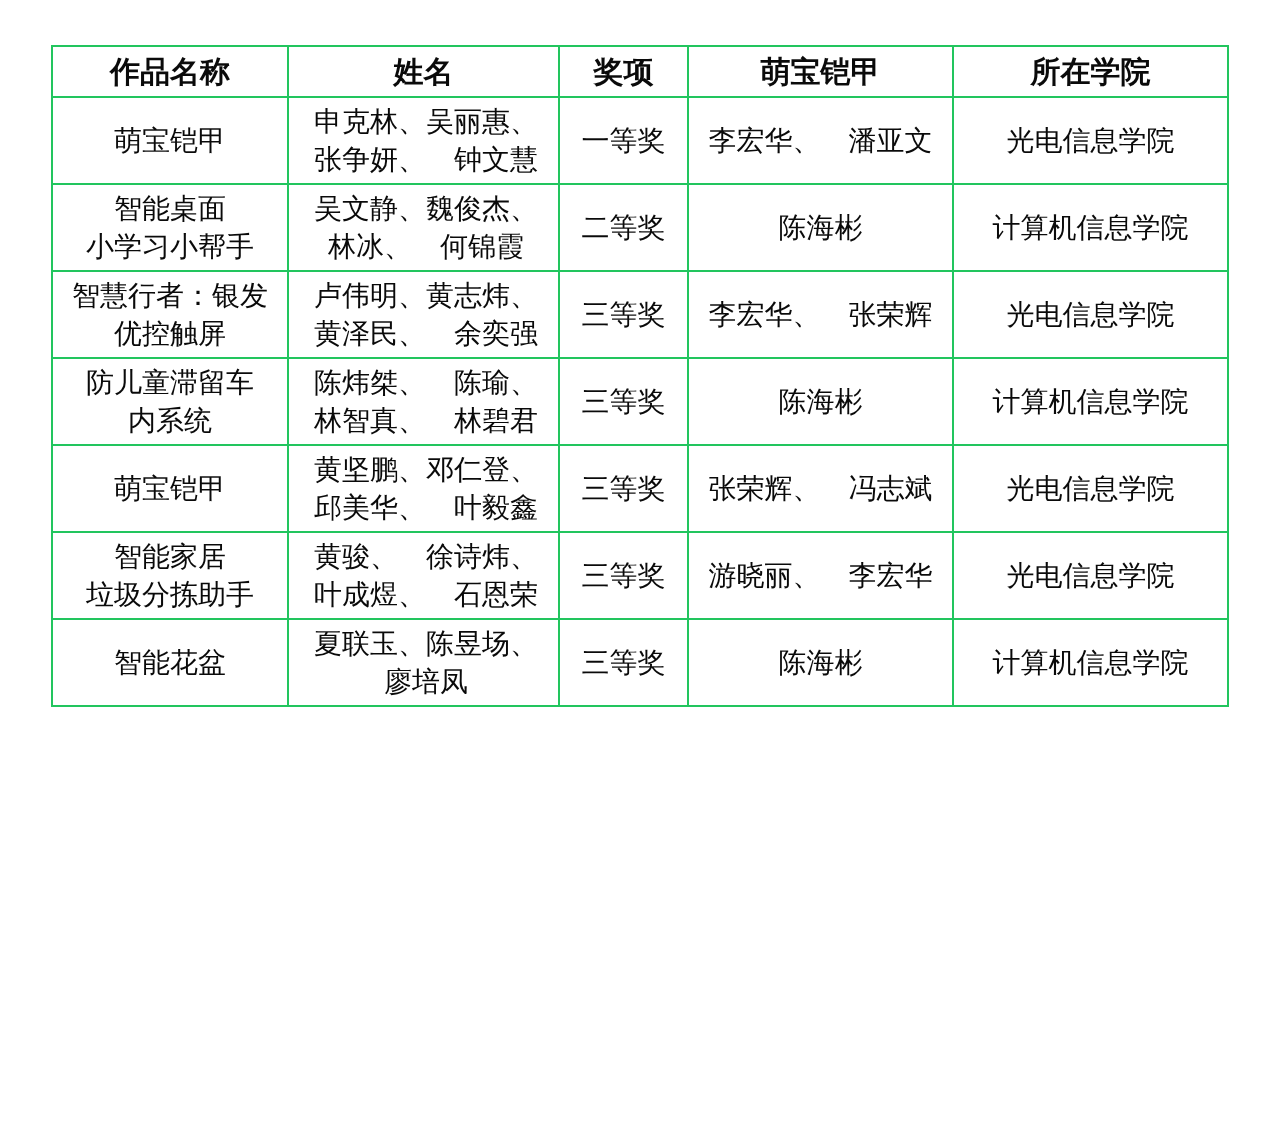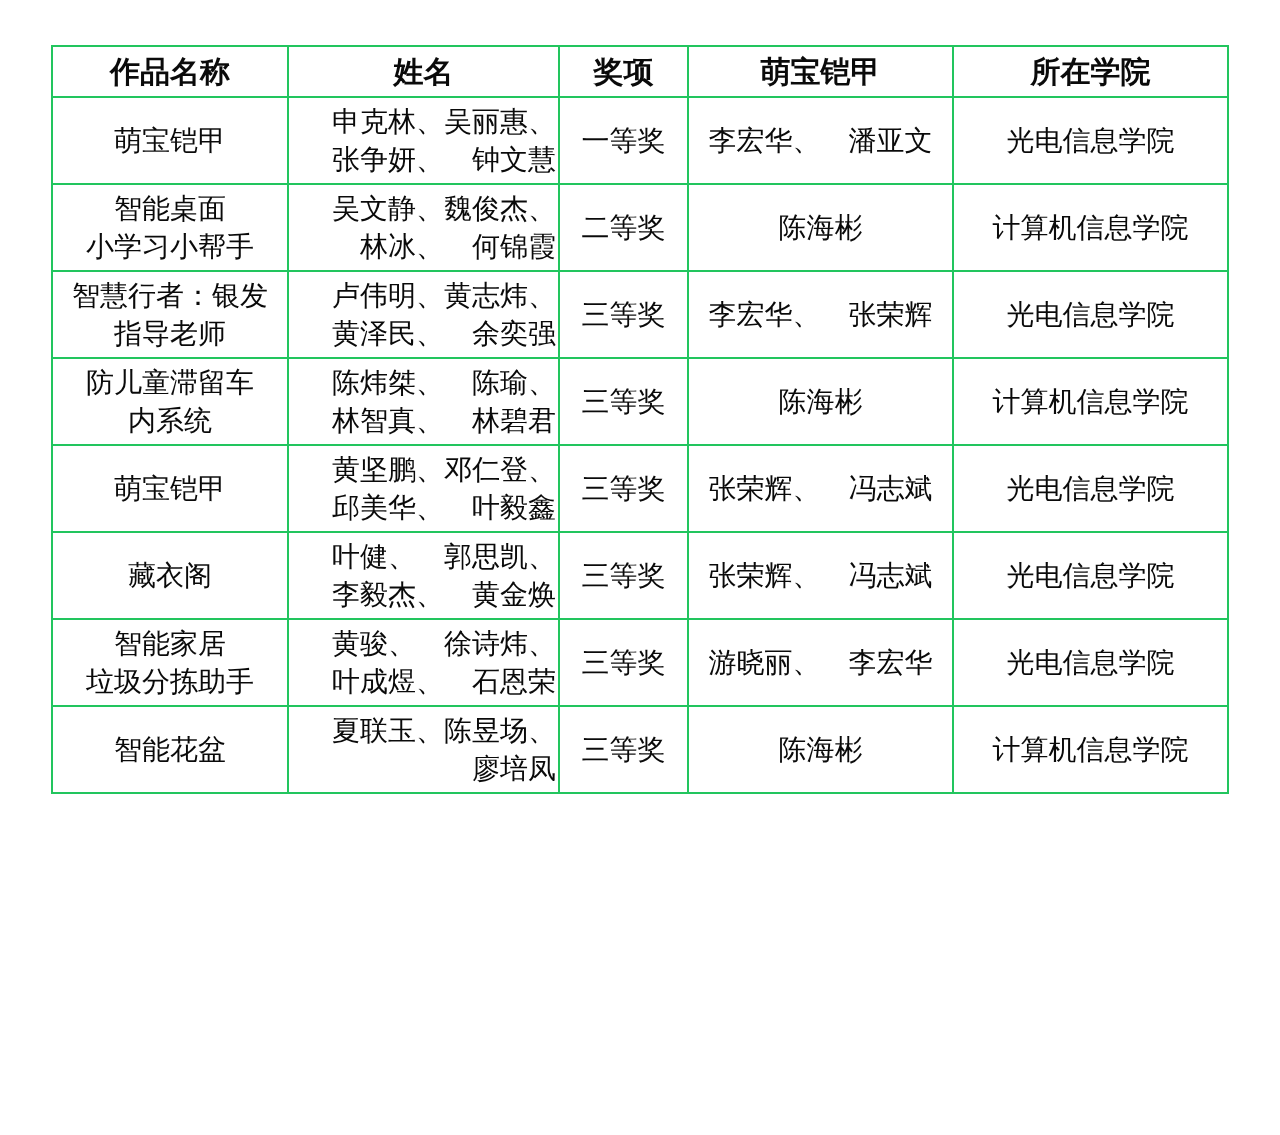--- a/index.html
+++ b/index.html
@@ -39,21 +39,21 @@
     line-height: 41px;
     white-space: nowrap;
   }
   tbody td {
     font-size: 28px;
     line-height: 38px;
     height: 77px;              
     white-space: pre-line;     
   }
   tbody td.cell-names {
-    text-align: right;
+    text-align: center;
     padding-left: 7px;
     padding-right: 2px;
   }
 </style>
 </head>
 <body>
 
 <table class="awards-table">
   <colgroup>
     <col class="c-work">
@@ -84,48 +84,40 @@
         <td class="cell-work">智能桌面
 小学习小帮手</td>
         <td class="cell-names">吴文静、魏俊杰、
 林冰、　何锦霞</td>
         <td class="cell-award">二等奖</td>
         <td class="cell-teachers">陈海彬</td>
         <td class="cell-college">计算机信息学院</td>
       </tr>
       <tr>
         <td class="cell-work">智慧行者：银发
-指导老师</td>
+优控触屏</td>
         <td class="cell-names">卢伟明、黄志炜、
 黄泽民、　余奕强</td>
         <td class="cell-award">三等奖</td>
         <td class="cell-teachers">李宏华、　张荣辉</td>
         <td class="cell-college">光电信息学院</td>
       </tr>
       <tr>
         <td class="cell-work">防儿童滞留车
 内系统</td>
         <td class="cell-names">陈炜桀、　陈瑜、
 林智真、　林碧君</td>
         <td class="cell-award">三等奖</td>
         <td class="cell-teachers">陈海彬</td>
         <td class="cell-college">计算机信息学院</td>
       </tr>
       <tr>
         <td class="cell-work">萌宝铠甲</td>
         <td class="cell-names">黄坚鹏、邓仁登、
 邱美华、　叶毅鑫</td>
-        <td class="cell-award">三等奖</td>
-        <td class="cell-teachers">张荣辉、　冯志斌</td>
-        <td class="cell-college">光电信息学院</td>
-      </tr>
-      <tr>
-        <td class="cell-work">藏衣阁</td>
-        <td class="cell-names">叶健、　郭思凯、
-李毅杰、　黄金焕</td>
         <td class="cell-award">三等奖</td>
         <td class="cell-teachers">张荣辉、　冯志斌</td>
         <td class="cell-college">光电信息学院</td>
       </tr>
       <tr>
         <td class="cell-work">智能家居
 垃圾分拣助手</td>
         <td class="cell-names">黄骏、　徐诗炜、
 叶成煜、　石恩荣</td>
         <td class="cell-award">三等奖</td>

